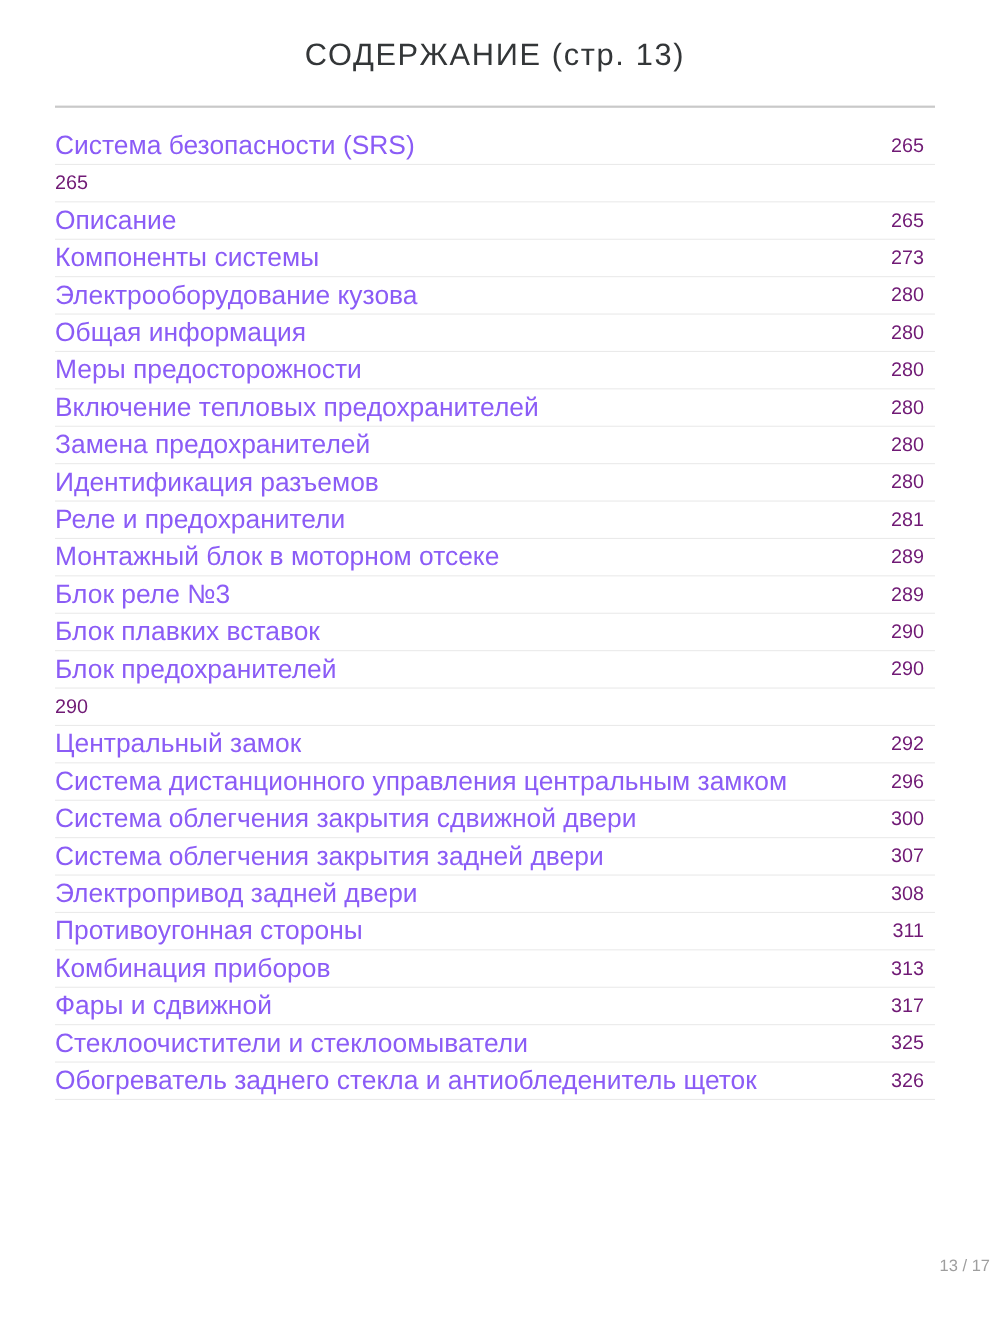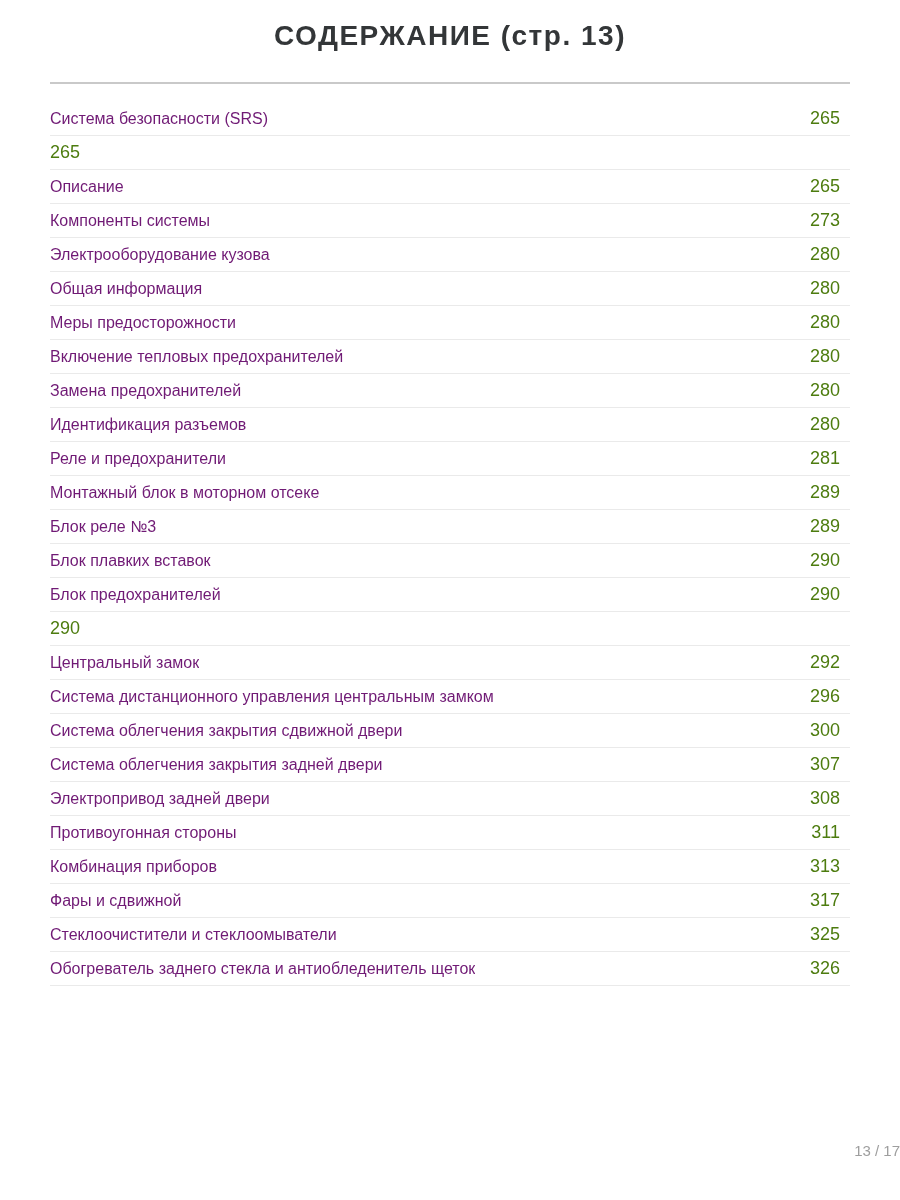--- a/index.html
+++ b/index.html
@@ -15,53 +15,53 @@
     width: 900px;
     height: 1200px;
     position: relative;
     background: #ffffff;
   }
   .content {
     margin: 0 50px;
     width: 800px;
   }
   .title {
-    padding-top: 19px;
+    padding-top: 33px;
     text-align: center;
     font-size: 28px;
     line-height: 34px;
-    font-weight: 700;
+    font-weight: 400;
     letter-spacing: 1.5px;
     color: #333638;
   }
   .divider {
     margin-top: 29px;
     height: 2px;
     background: #c9c9c9;
   }
   .toc {
     margin-top: 18px;
   }
   .toc-row {
     height: 34px;
     display: flex;
     justify-content: space-between;
     align-items: center;
     border-bottom: 1px solid #eaeaea;
     cursor: pointer;
   }
   .toc-row .label {
-    font-size: 16px;
-    color: #701a75;
+    font-size: 24px;
+    color: #8b5cf6;
     white-space: nowrap;
     overflow: hidden;
   }
   .toc-row .num {
     font-size: 18px;
-    color: #4d7c0f;
+    color: #701a75;
     padding-right: 10px;
     flex-shrink: 0;
   }
   .footer {
     position: absolute;
     top: 1142px;
     left: 0;
     width: 900px;
     text-align: right;
     font-size: 15px;

